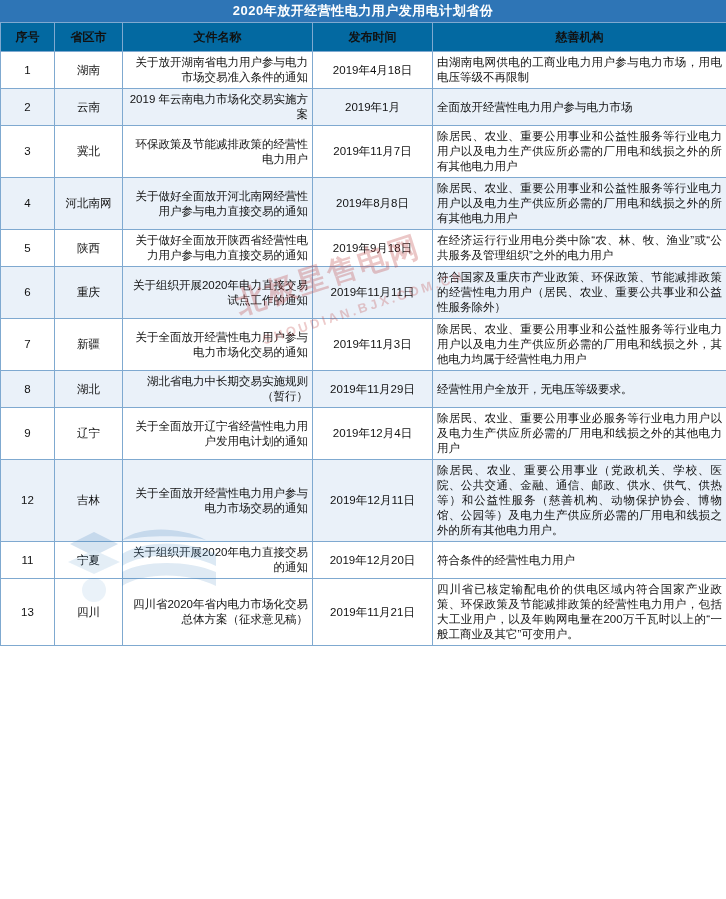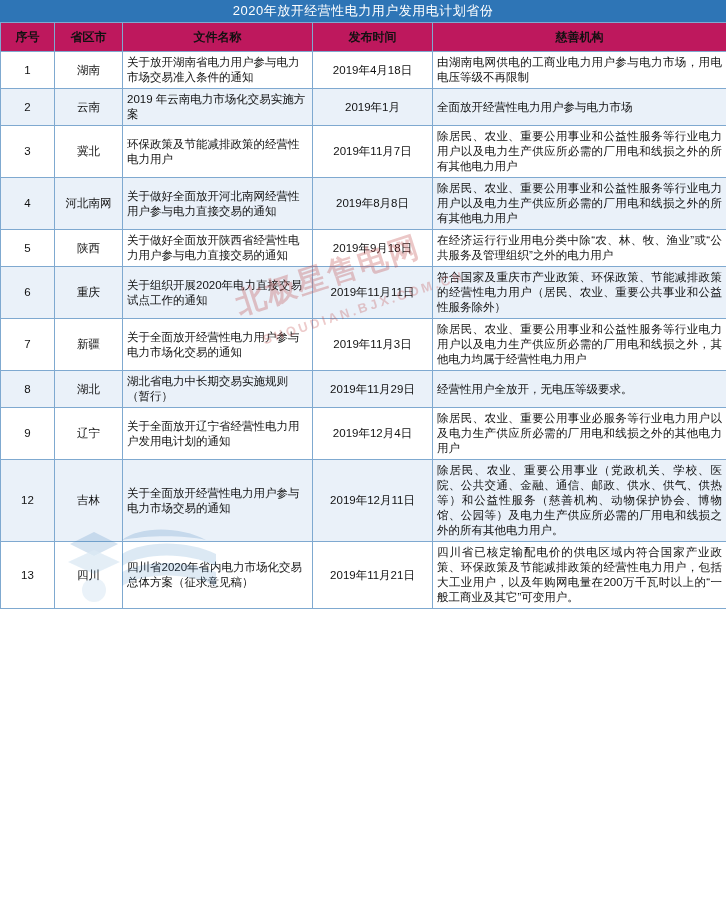--- a/index.html
+++ b/index.html
@@ -16,56 +16,56 @@
   }
   .sheet {
     width: 726px;
     position: relative;
   }
   .title-bar {
     background: #2e75b6;
     color: #ffffff;
     text-align: center;
     font-size: 13px;
-    font-weight: normal;
+    font-weight: bold;
     line-height: 22px;
     height: 22px;
     letter-spacing: 0.5px;
   }
   table {
     border-collapse: collapse;
     width: 726px;
     table-layout: fixed;
   }
   th, td {
     border: 1px solid #7fa9d0;
     font-size: 11.5px;
     color: #111111;
     padding: 3px 4px;
     vertical-align: middle;
     line-height: 15px;
   }
   thead th {
-    background: #be185d;
+    background: #0369a1;
     font-weight: bold;
     text-align: center;
     height: 22px;
     font-size: 12px;
   }
   col.c-idx { width: 54px; }
   col.c-prov { width: 68px; }
   col.c-doc { width: 190px; }
   col.c-date { width: 120px; }
   col.c-scope { width: 294px; }
 
   td.idx, td.prov, td.date {
     text-align: center;
   }
   td.doc {
-    text-align: left;
+    text-align: right;
   }
   td.scope {
     text-align: left;
     text-align: justify;
     text-justify: inter-ideograph;
   }
   tr.alt td {
     background: #eaf1f9;
   }
   tr.plain td {
@@ -199,20 +199,27 @@
         <td class="scope">除居民、农业、重要公用事业必服务等行业电力用户以及电力生产供应所必需的厂用电和线损之外的其他电力用户</td>
       </tr>
       <tr class="alt">
         <td class="idx">12</td>
         <td class="prov">吉林</td>
         <td class="doc">关于全面放开经营性电力用户参与电力市场交易的通知</td>
         <td class="date">2019年12月11日</td>
         <td class="scope">除居民、农业、重要公用事业（党政机关、学校、医院、公共交通、金融、通信、邮政、供水、供气、供热等）和公益性服务（慈善机构、动物保护协会、博物馆、公园等）及电力生产供应所必需的厂用电和线损之外的所有其他电力用户。</td>
       </tr>
       <tr class="plain">
+        <td class="idx">11</td>
+        <td class="prov">宁夏</td>
+        <td class="doc">关于组织开展2020年电力直接交易的通知</td>
+        <td class="date">2019年12月20日</td>
+        <td class="scope">符合条件的经营性电力用户</td>
+      </tr>
+      <tr class="plain">
         <td class="idx">13</td>
         <td class="prov">四川</td>
         <td class="doc">四川省2020年省内电力市场化交易总体方案（征求意见稿）</td>
         <td class="date">2019年11月21日</td>
         <td class="scope">四川省已核定输配电价的供电区域内符合国家产业政策、环保政策及节能减排政策的经营性电力用户，包括大工业用户，以及年购网电量在200万千瓦时以上的“一般工商业及其它”可变用户。</td>
       </tr>
     </tbody>
   </table>
 
   <div class="watermark">

